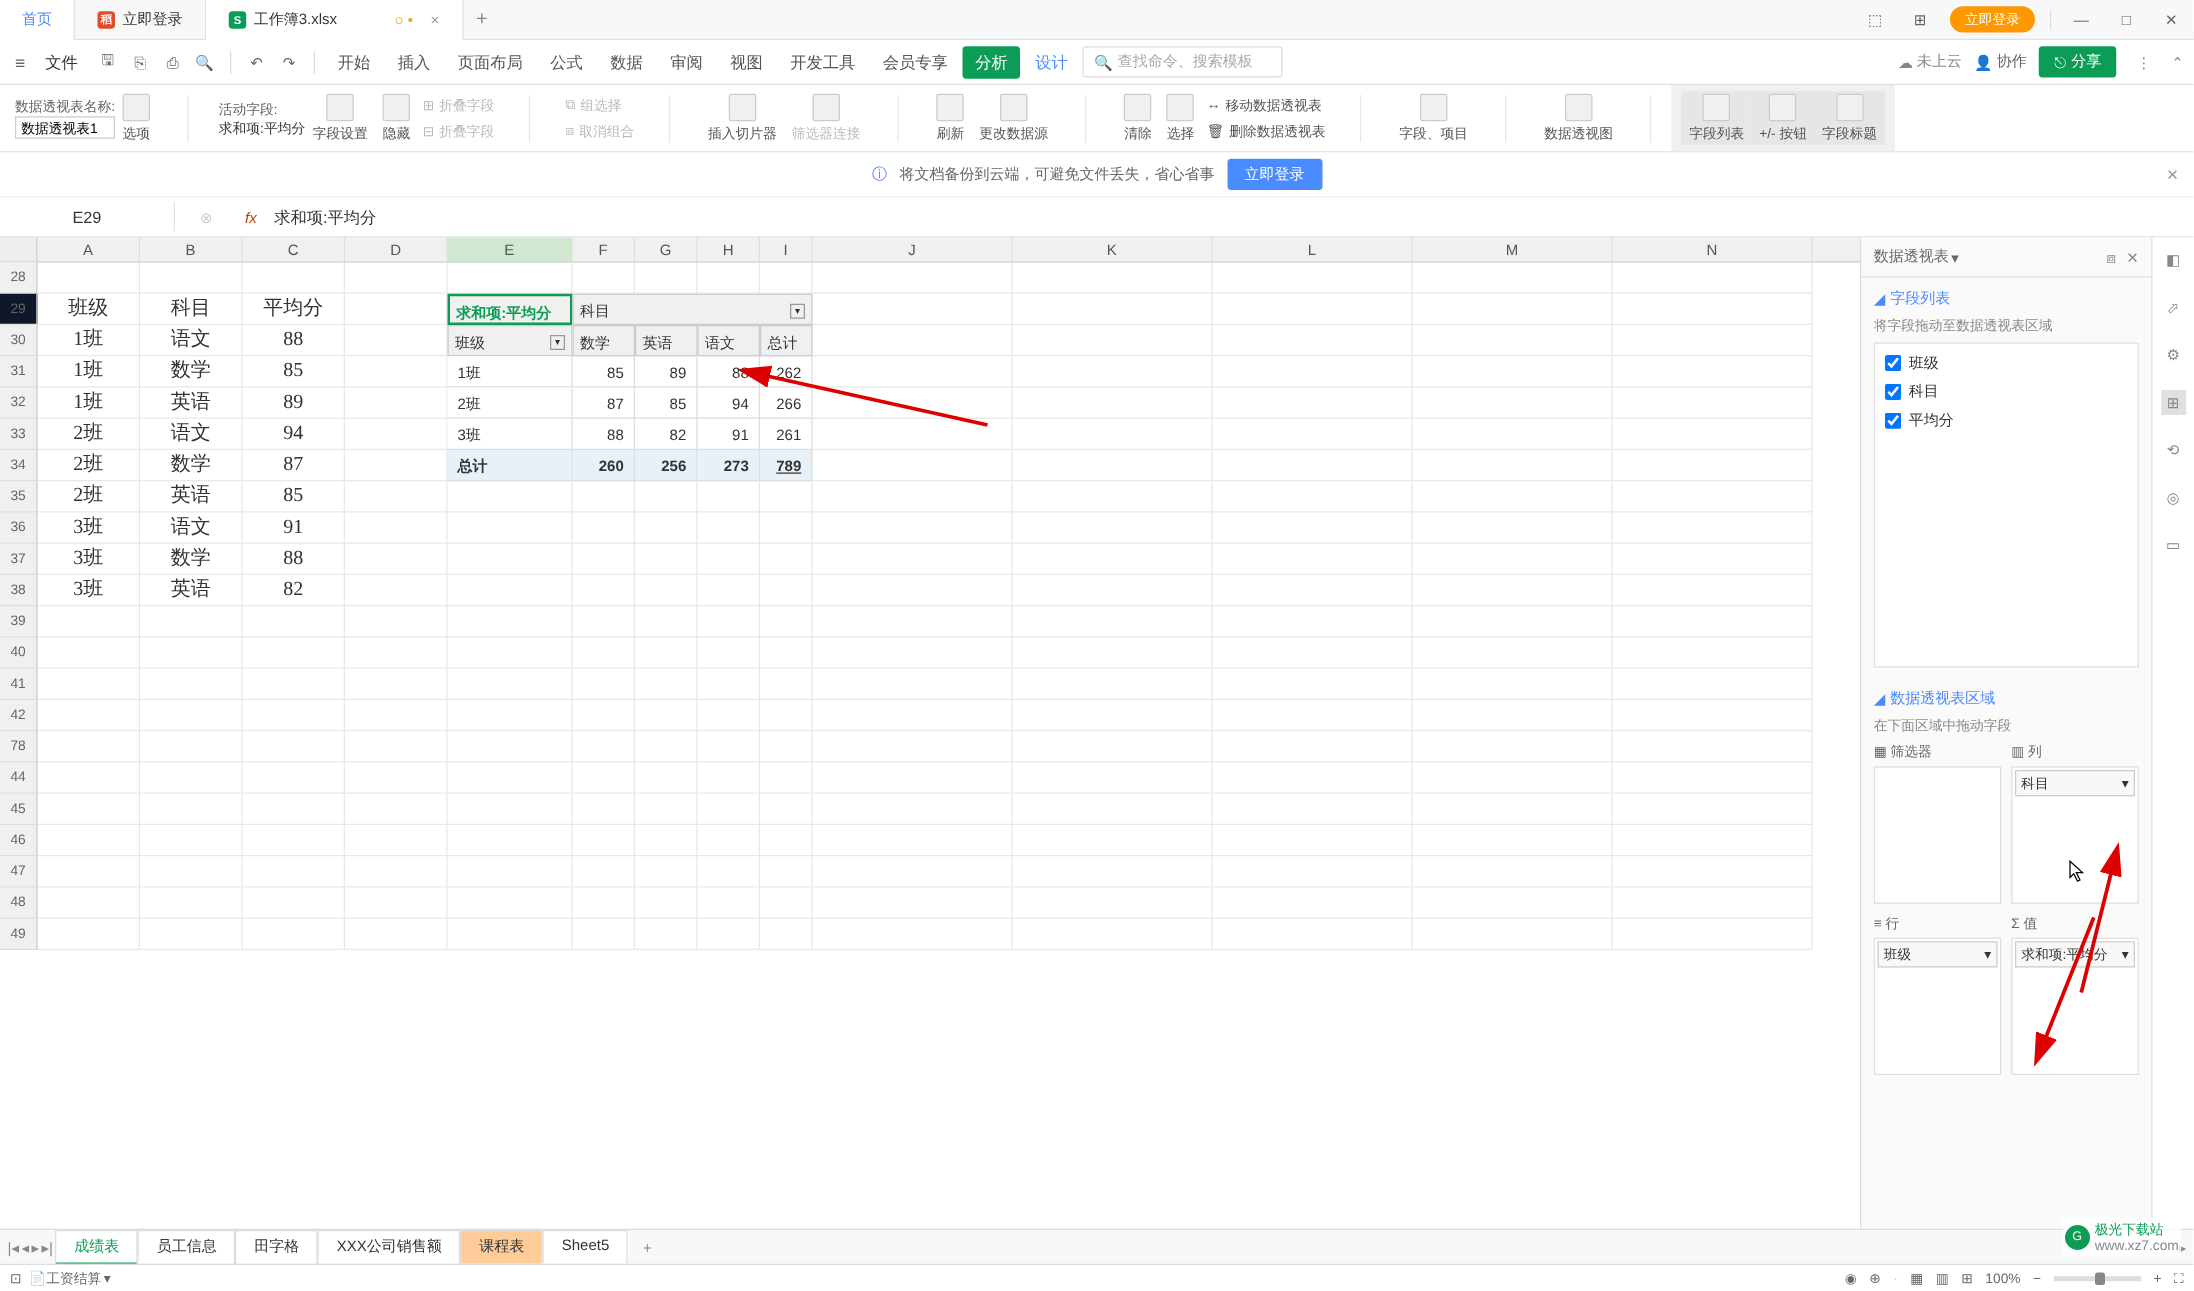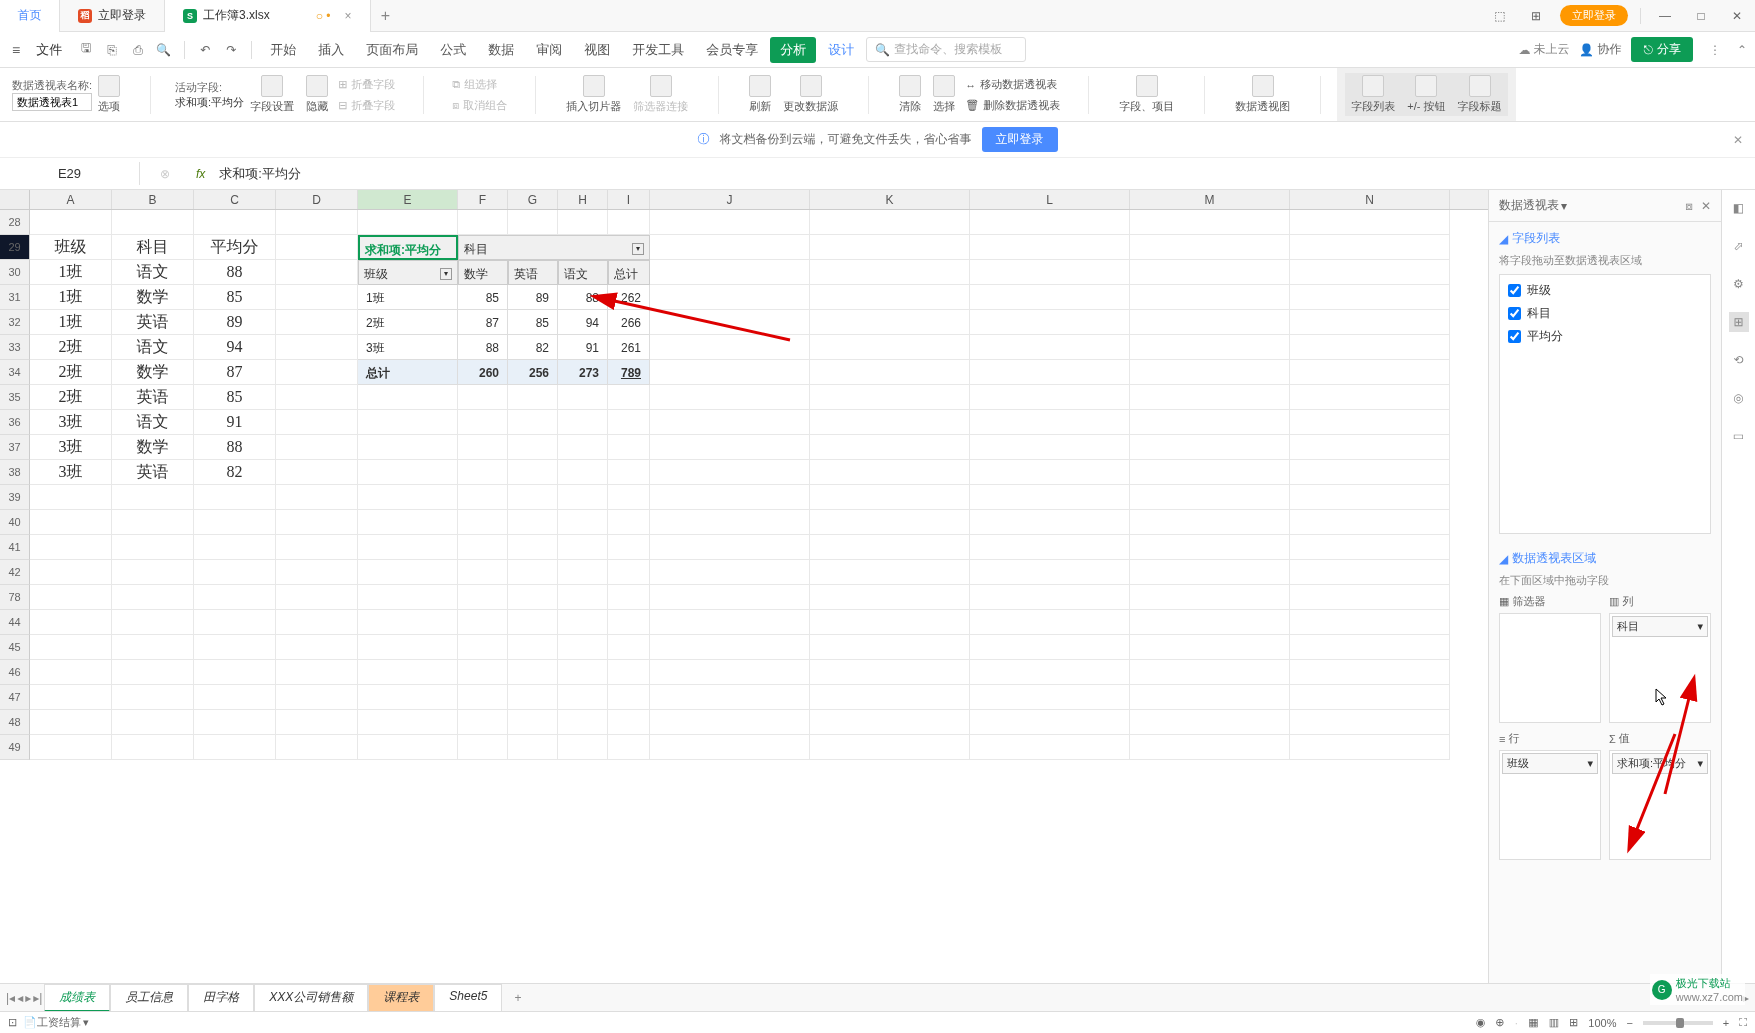--- a/index.html
+++ b/index.html
@@ -50,21 +50,21 @@
 .banner { height: 36px; background: #fff; display: flex; align-items: center; justify-content: center; gap: 10px; border-bottom: 1px solid #eee; position: relative; }
 .banner-info { color: #4a8bff; }
 .banner-text { color: #666; font-size: 12px; }
 .banner-btn { background: #4a8bff; color: #fff; padding: 4px 14px; border-radius: 3px; font-size: 12px; cursor: pointer; }
 .banner-close { position: absolute; right: 12px; color: #999; cursor: pointer; }
 
 
 .fbar { height: 32px; display: flex; align-items: center; border-bottom: 1px solid #e0e0e0; }
 .fbar-cell { width: 140px; text-align: center; border-right: 1px solid #e0e0e0; padding: 4px; font-size: 13px; }
 .fbar-icons { width: 50px; display: flex; align-items: center; justify-content: center; gap: 8px; color: #888; }
-.fbar-fx { font-style: italic; color: #4d7c0f; padding: 0 6px; }
+.fbar-fx { font-style: italic; color: #c2410c; padding: 0 6px; }
 .fbar-formula { flex: 1; padding: 4px 8px; font-size: 13px; }
 
 
 .main { display: flex; height: calc(100% - 226px); position: relative; }
 .grid-area { flex: 1; overflow: hidden; position: relative; }
 .col-headers { display: flex; height: 20px; background: #f0f0f0; border-bottom: 1px solid #ccc; }
 .corner { width: 30px; border-right: 1px solid #ccc; background: #eee; }
 .col-h { border-right: 1px solid #ddd; text-align: center; font-size: 12px; color: #555; line-height: 20px; background: #f0f0f0; }
 .col-h.sel { background: #d0e8d0; }
 .grid-body { display: flex; }
@@ -103,21 +103,21 @@
 .area-item { border: 1px solid #ccc; background: #f8f8f8; padding: 2px 4px; font-size: 11px; display: flex; align-items: center; justify-content: space-between; margin-bottom: 2px; }
 
 
 .icon-strip { width: 34px; border-left: 1px solid #ddd; background: #fff; display: flex; flex-direction: column; align-items: center; padding-top: 8px; gap: 18px; }
 .strip-icon { width: 20px; height: 20px; color: #888; cursor: pointer; display: flex; align-items: center; justify-content: center; }
 .strip-icon.active { background: #e0e0e0; }
 
 
 .sheet-bar { position: absolute; bottom: 22px; left: 0; right: 0; height: 28px; border-top: 1px solid #ddd; background: #f8f8f8; display: flex; align-items: center; padding: 0 6px; gap: 2px; }
 .sheet-nav { display: flex; gap: 2px; color: #888; }
-.sheet-tab { padding: 4px 14px; font-size: 12px; border: 1px solid #ddd; background: #fff; cursor: pointer; font-style: italic; }
+.sheet-tab { padding: 4px 14px; font-size: 12px; border: 1px solid #ddd; background: #fff; cursor: pointer; }
 .sheet-tab.active { color: #0d9c55; border-bottom: 2px solid #0d9c55; }
 .sheet-tab.colored { background: #ffcc99; }
 .sheet-add { padding: 4px 10px; color: #888; cursor: pointer; }
 
 
 .status-bar { position: absolute; bottom: 0; left: 0; right: 0; height: 22px; border-top: 1px solid #ddd; background: #fff; display: flex; align-items: center; padding: 0 8px; font-size: 11px; color: #666; }
 .status-right { margin-left: auto; display: flex; align-items: center; gap: 10px; }
 
 
 .arrow { position: absolute; pointer-events: none; }

